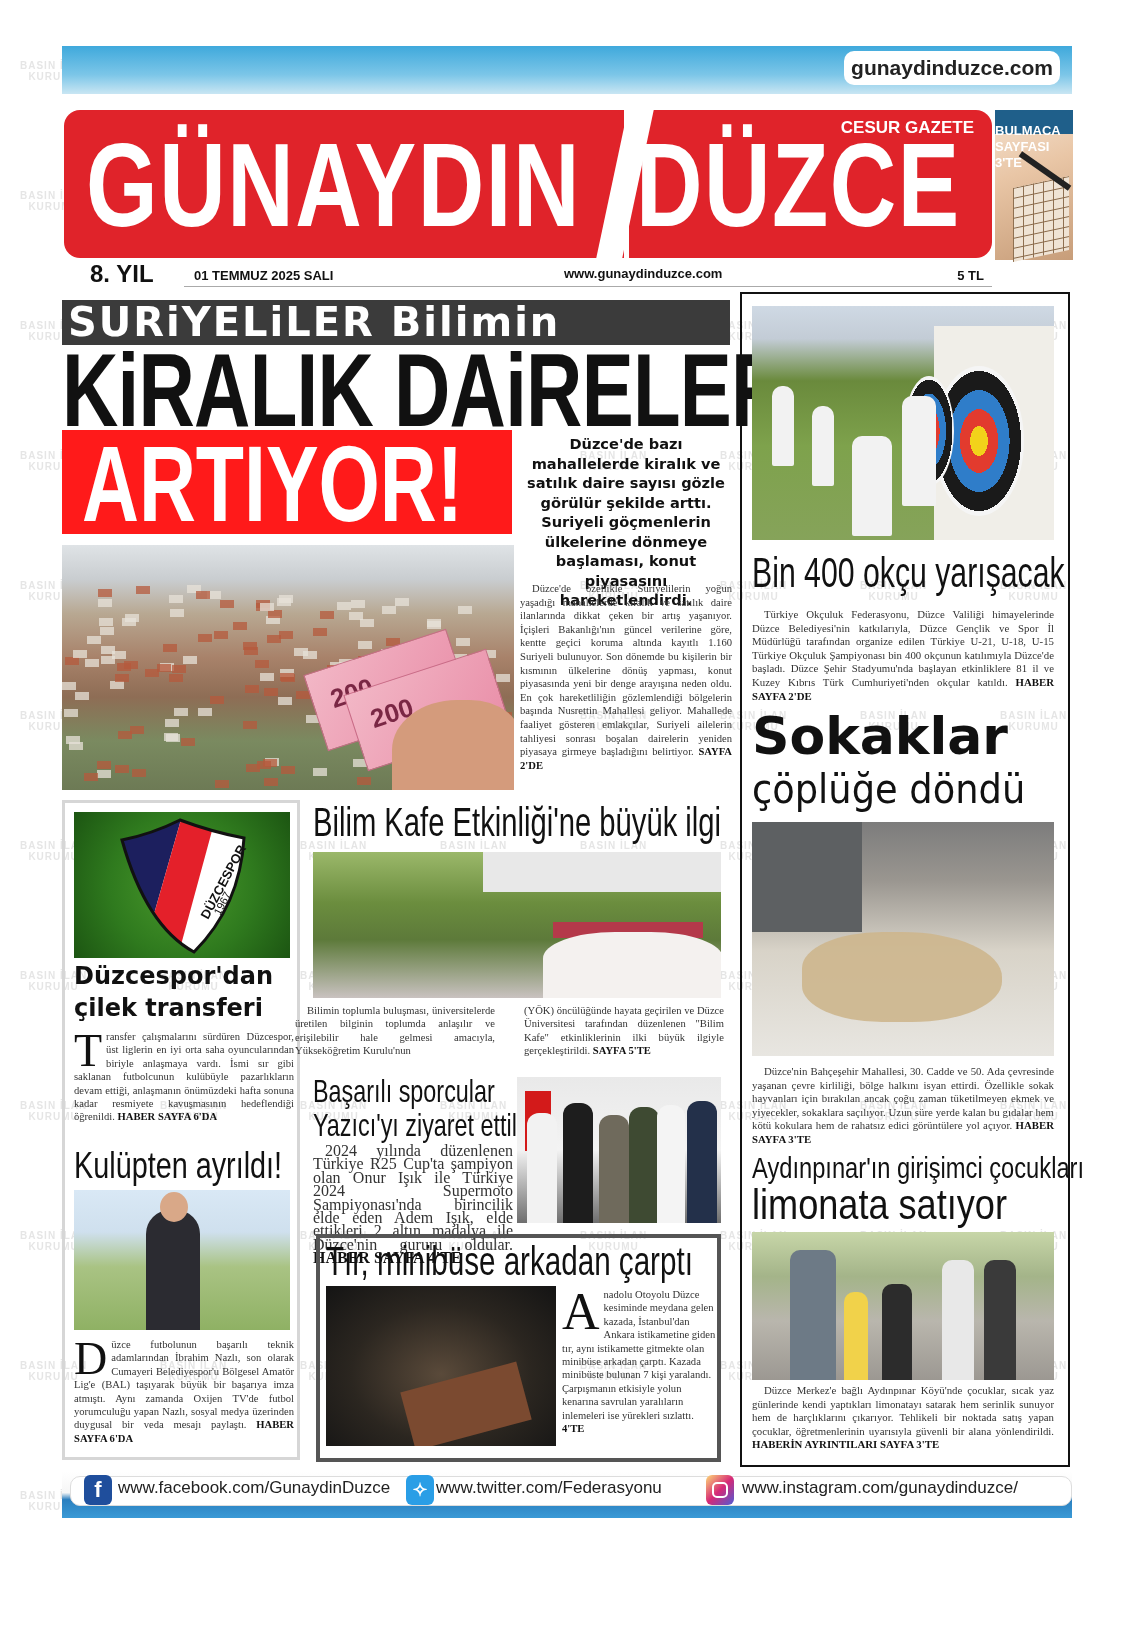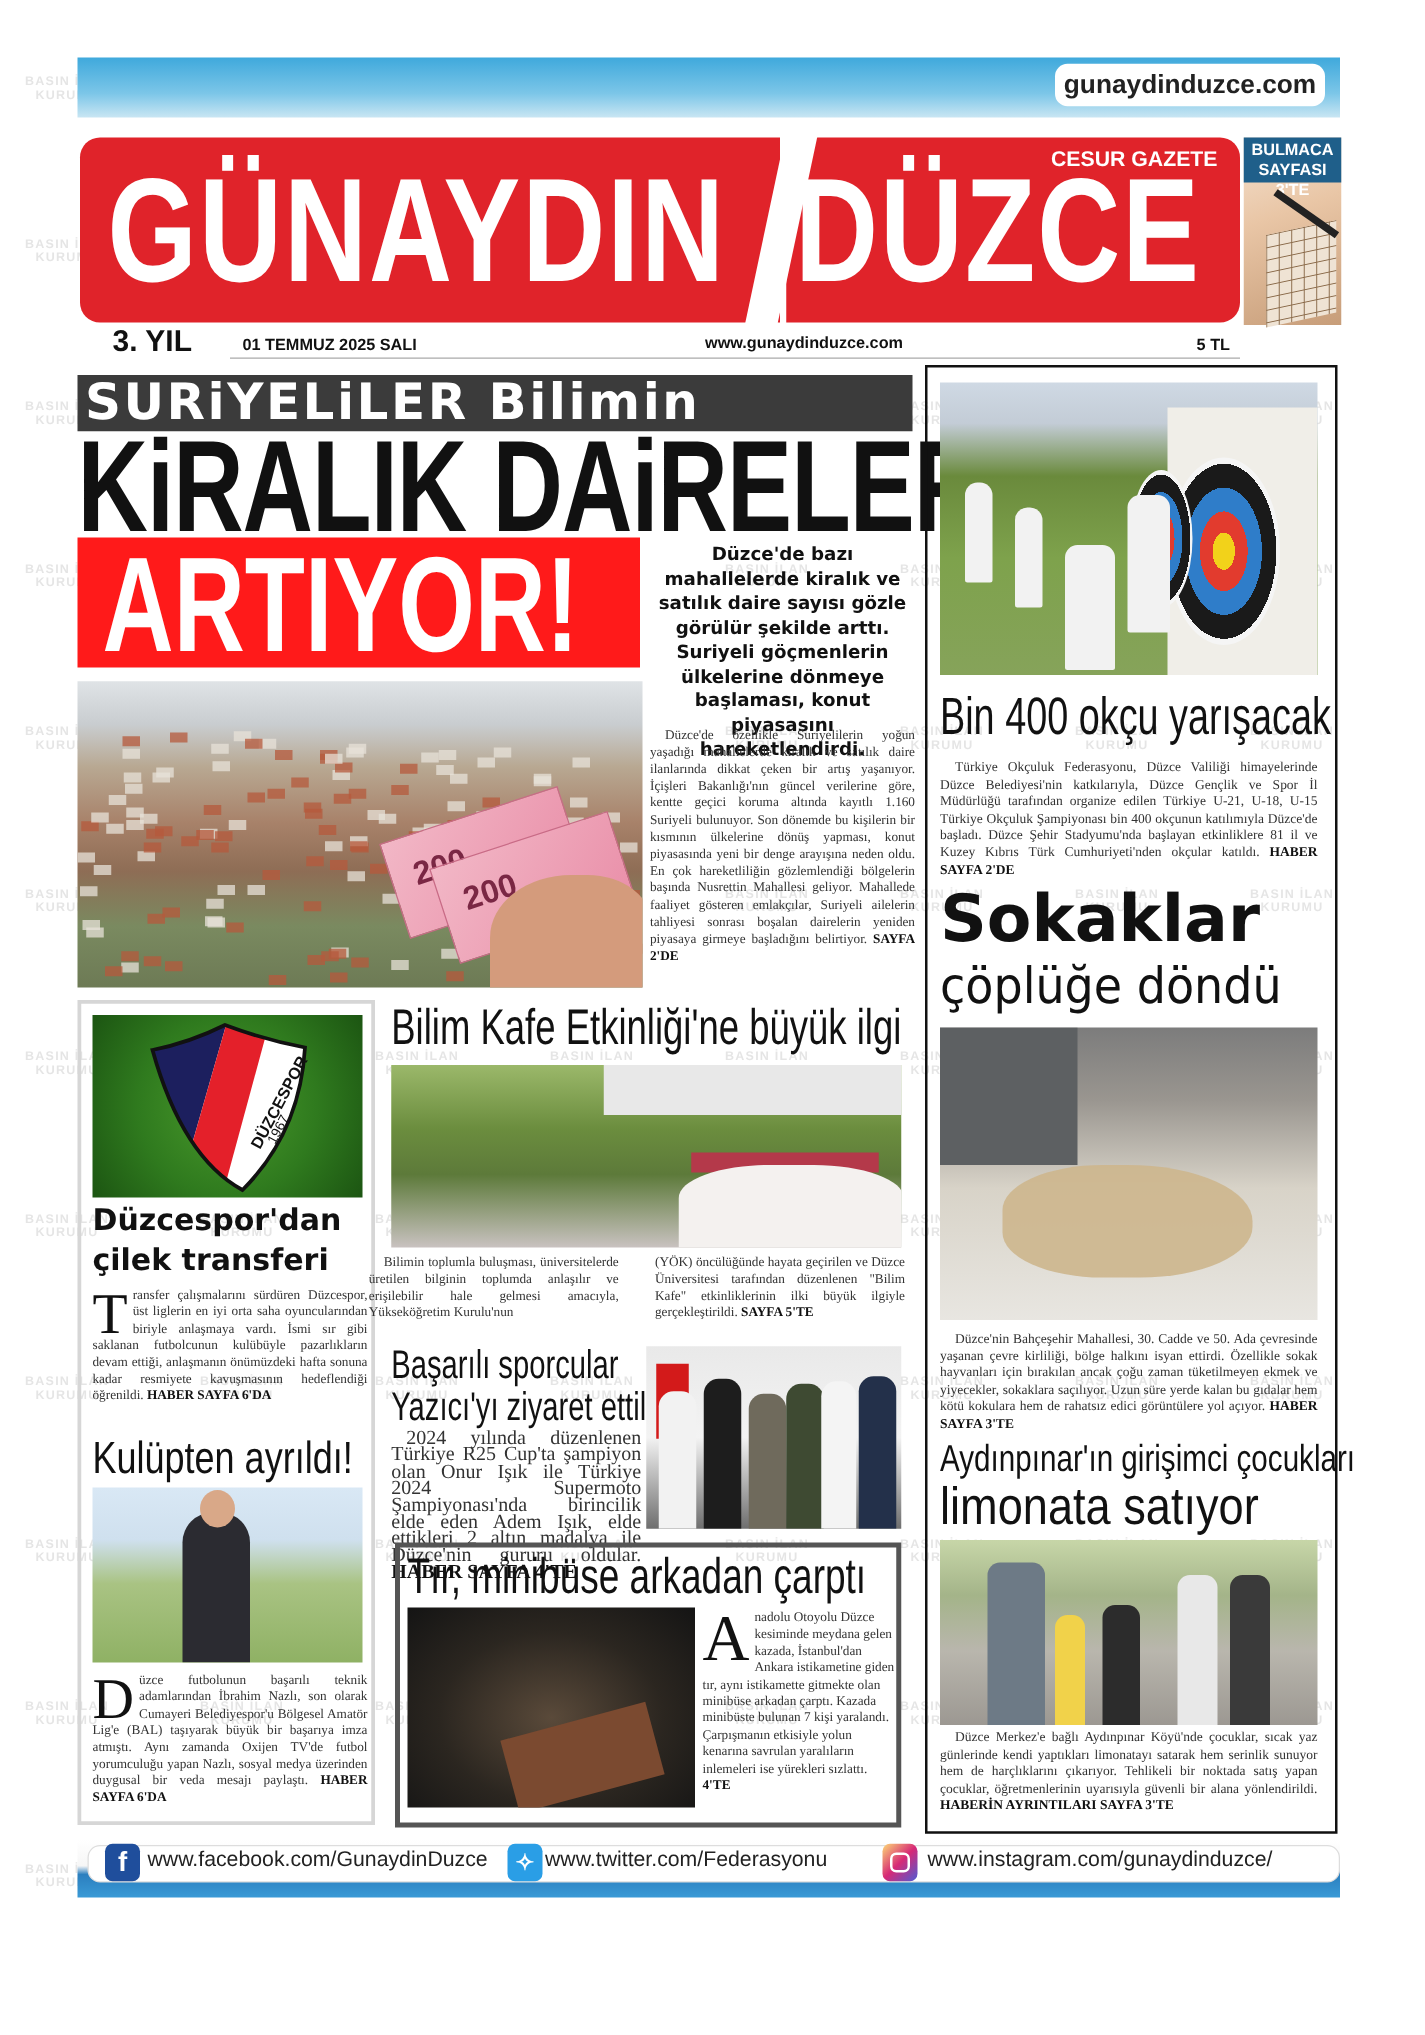--- a/index.html
+++ b/index.html
@@ -21,22 +21,22 @@
   
   #masthead { left: 64px; top: 110px; width: 928px; height: 150px; }
   .mh-left { position: absolute; left: 0; top: 0; width: 560px; height: 148px; background: #e0232a; border-radius: 16px 0 0 16px; }
   .mh-right { position: absolute; left: 565px; top: 0; width: 363px; height: 148px; background: #e0232a; border-radius: 0 16px 16px 0; }
   .mh-slash { position: absolute; left: 548px; top: -4px; width: 26px; height: 156px; background: #fff; transform: skewX(-12deg); }
   .mh-word { position: absolute; top: 10px; font-family: "Liberation Sans", sans-serif; font-weight: bold;
     font-size: 118px; color: #fff; transform: scaleX(0.78); transform-origin: left top; letter-spacing: 2px; line-height: 130px; }
   .mh-tag { position: absolute; right: 18px; top: 8px; font-family: "Liberation Sans", sans-serif; font-weight: bold;
     font-size: 17px; color: #fff; }
   #puzzle { left: 995px; top: 110px; width: 78px; height: 150px; background: linear-gradient(160deg,#f4e1cf 0%,#e9c6a6 40%,#c79d79 100%); }
-  #puzzle .lbl { position: absolute; left: 0; top: 0; width: 78px; height: 36px; background: #1f5f8a; color: #fff;
-    font-family: "Liberation Sans", sans-serif; font-weight: bold; font-size: 13px; text-align: center; line-height: 16px; padding-top: 2px; }
+  #puzzle .lbl { position: absolute; left: 0; top: 0; width: 78px; height: 24px; background: #1f5f8a; color: #fff;
+    font-family: "Liberation Sans", sans-serif; font-weight: bold; font-size: 13px; line-height: 16px; padding-top: 13px; }
   #puzzle .grid { position: absolute; left: 18px; top: 72px; width: 56px; height: 74px;
     background-image: linear-gradient(#8a6a4a 1px, transparent 1px), linear-gradient(90deg, #8a6a4a 1px, transparent 1px);
     background-size: 10px 10px; background-color: #efe3d4; transform: skewY(-12deg); }
   #puzzle .pen { position: absolute; left: 20px; top: 58px; width: 60px; height: 6px; background: #222; transform: rotate(35deg); }
 
   #dateline { left: 64px; top: 262px; width: 928px; height: 26px; font-family: "Liberation Sans", sans-serif; font-weight: bold; }
   #dateline .year { position: absolute; left: 26px; top: -2px; font-size: 24px; }
   #dateline .date { position: absolute; left: 130px; top: 6px; font-size: 13px; }
   #dateline .web { position: absolute; left: 500px; top: 4px; font-size: 13px; }
   #dateline .price { position: absolute; right: 8px; top: 6px; font-size: 13px; }
@@ -560,21 +560,21 @@
 </div>
 <div id="puzzle" class="abs">
   <div class="lbl">
     <div>BULMACA</div>
     <div>SAYFASI 3'TE</div>
   </div>
   <div class="grid"></div>
   <div class="pen"></div>
 </div>
 <div id="dateline" class="abs">
-  <span class="year">3. YIL</span>
+  <span class="year">8. YIL</span>
   <span class="date">01 TEMMUZ 2025 SALI</span>
   <span class="web">www.gunaydinduzce.com</span>
   <span class="price">5 TL</span>
   <div class="rule"></div>
 </div>
 
 <div id="kicker" class="abs">SURiYELiLER Bilimin</div>
 <div id="headline1" class="abs">KiRALIK DAiRELER</div>
 <div id="headline2-box" class="abs"></div>
 <div id="headline2" class="abs">ARTIYOR!</div>

